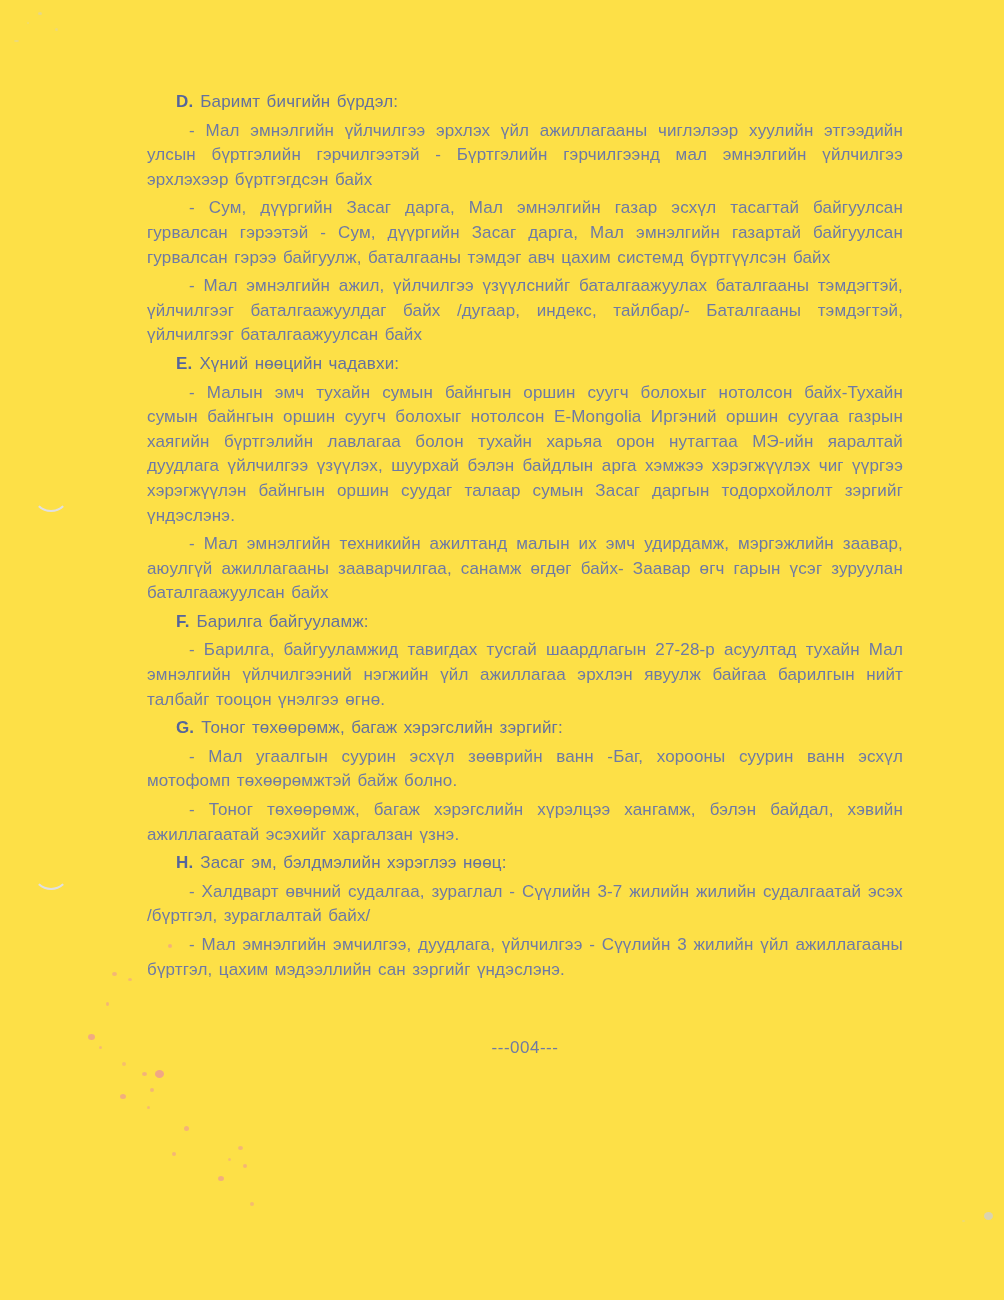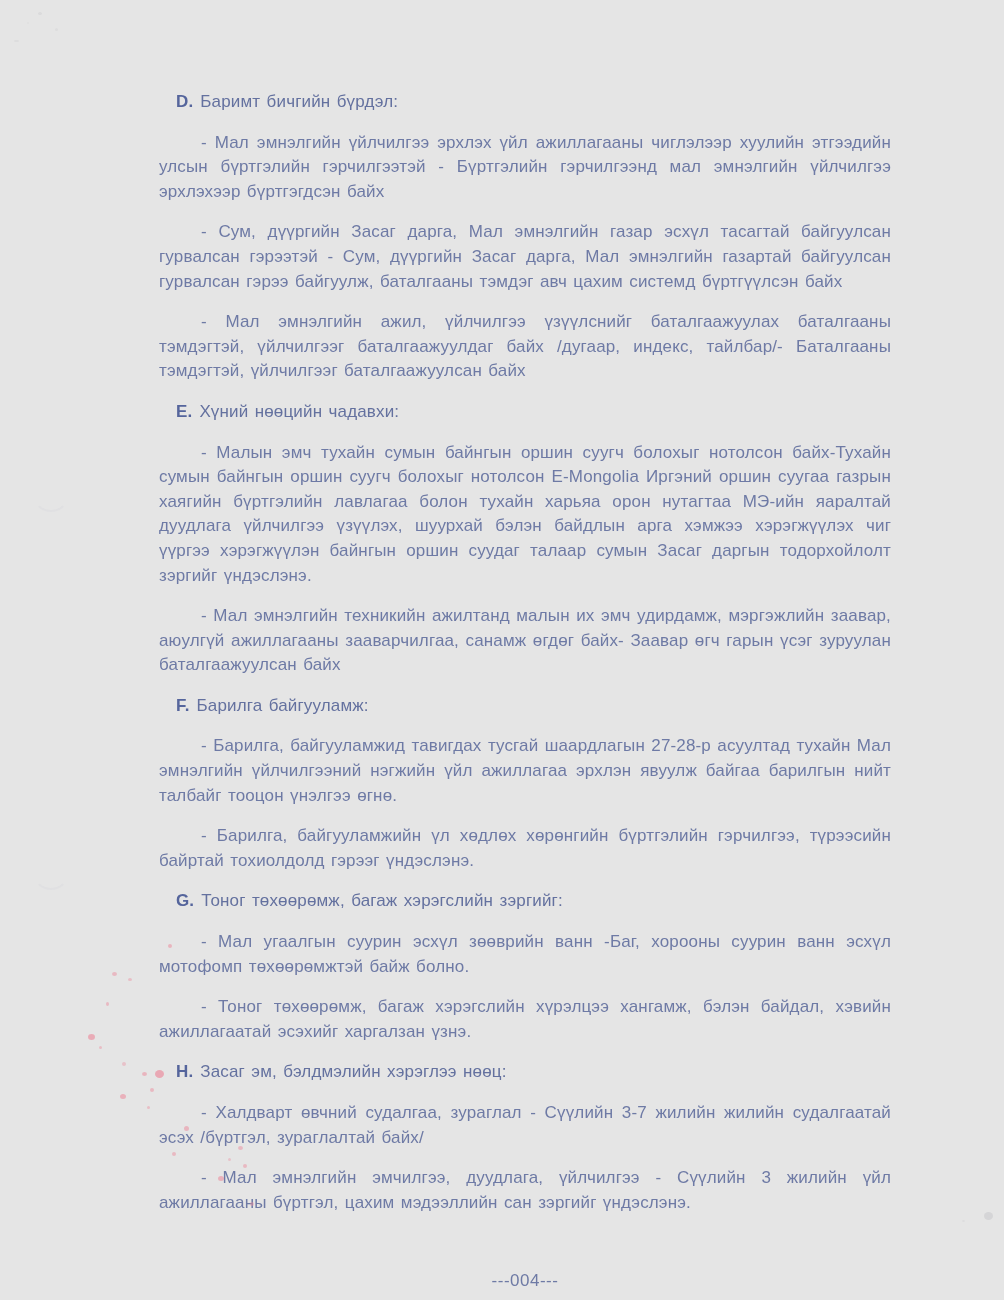--- a/index.html
+++ b/index.html
@@ -6,21 +6,21 @@
   body {
     width: 1004px; height: 1300px;
     position: relative;
     background: #ffffff;
     overflow: hidden;
     font-family: "Liberation Sans", sans-serif;
   }
   .page {
     position: absolute;
     inset: 0;
-    background: #e5e5e5;
+    background: #fde047;
   }
   .doc-body {
     position: absolute;
     left: 143px;
     top: 90px;
     width: 764px;
     color: #6e7aa5;
     font-size: 17px;
     line-height: 24.6px;
     letter-spacing: 0.15px;
@@ -29,21 +29,21 @@
   .section-header {
     margin: 0 0 0 33px;
     color: #64719f;
   }
   .section-header .letter {
     font-weight: bold;
     color: #55659c;
     margin-right: 7px;
   }
   .bullet {
-    margin: 16px;
+    margin: 4px;
     text-align: justify;
     text-indent: 42px;
   }
   .footer-line {
     margin-top: 54px;
     text-align: center;
     color: #6e7aa5;
     letter-spacing: 0.5px;
   }
   
@@ -87,21 +87,20 @@
 </div>
 
   <div class="section">
     <div class="section-header">
       <span class="letter">F.</span><span class="title">Барилга байгууламж:</span>
     </div>
 
 
   <p class="bullet">- Барилга, байгууламжид тавигдах тусгай шаардлагын 27-28-р асуултад тухайн Мал эмнэлгийн үйлчилгээний нэгжийн үйл ажиллагаа эрхлэн явуулж байгаа барилгын нийт талбайг тооцон үнэлгээ өгнө.</p>
 
-  <p class="bullet">- Барилга, байгууламжийн үл хөдлөх хөрөнгийн бүртгэлийн гэрчилгээ, түрээсийн байртай тохиолдолд гэрээг үндэслэнэ.</p>
 </div>
 
   <div class="section">
     <div class="section-header">
       <span class="letter">G.</span><span class="title">Тоног төхөөрөмж, багаж хэрэгслийн зэргийг:</span>
     </div>
 
   <p class="bullet">- Мал угаалгын суурин эсхүл зөөврийн ванн -Баг, хорооны суурин ванн эсхүл мотофомп төхөөрөмжтэй байж болно.</p>
 
   <p class="bullet">- Тоног төхөөрөмж, багаж хэрэгслийн хүрэлцээ хангамж, бэлэн байдал, хэвийн ажиллагаатай эсэхийг харгалзан үзнэ.</p>

